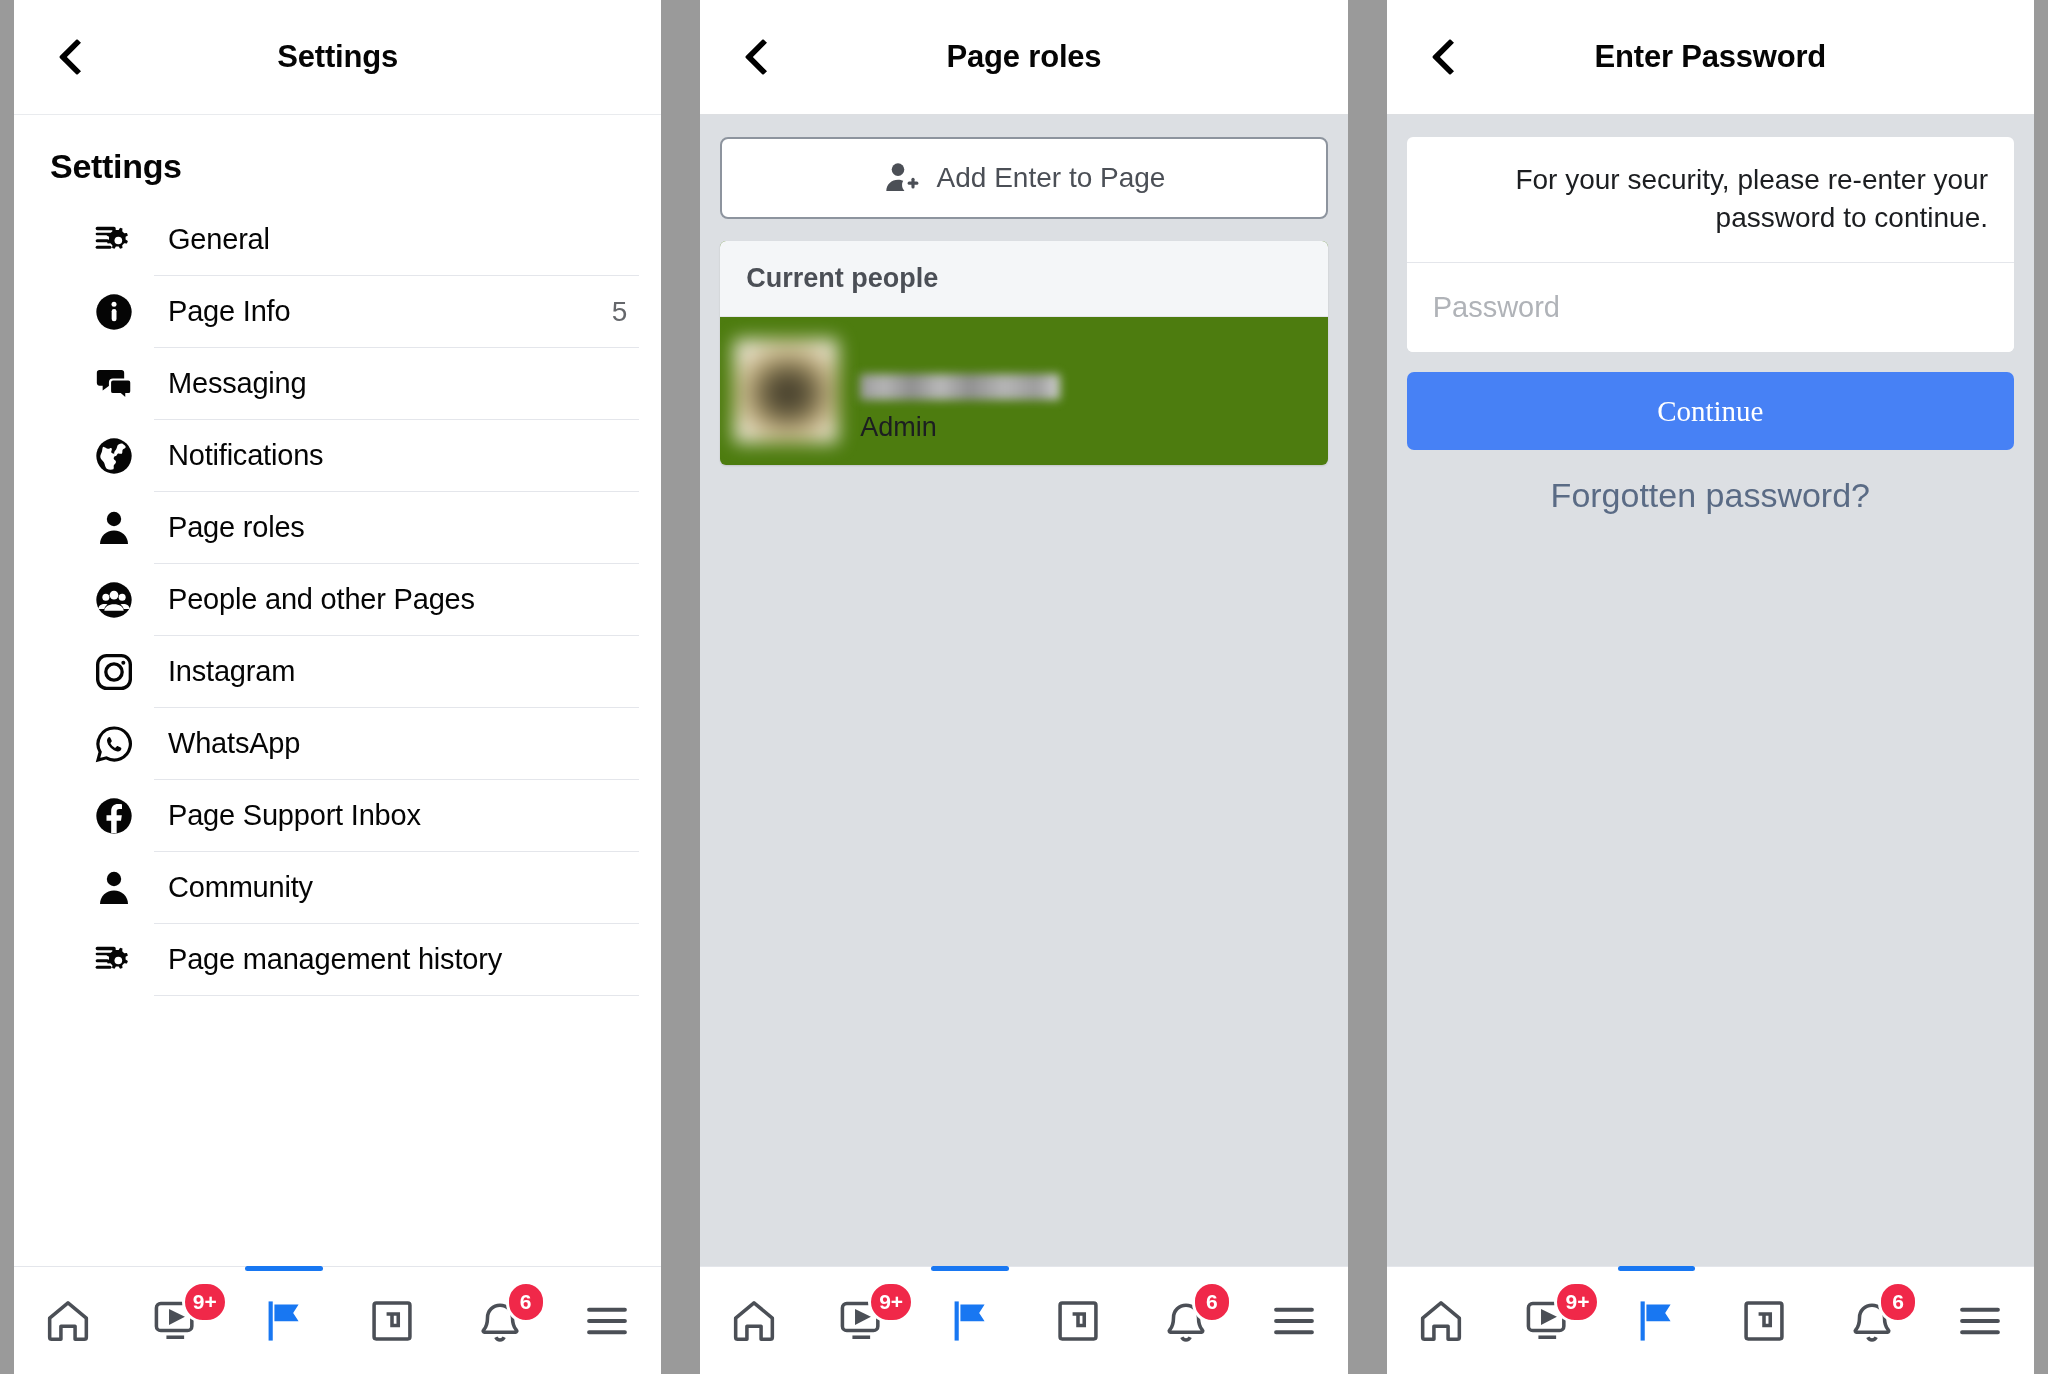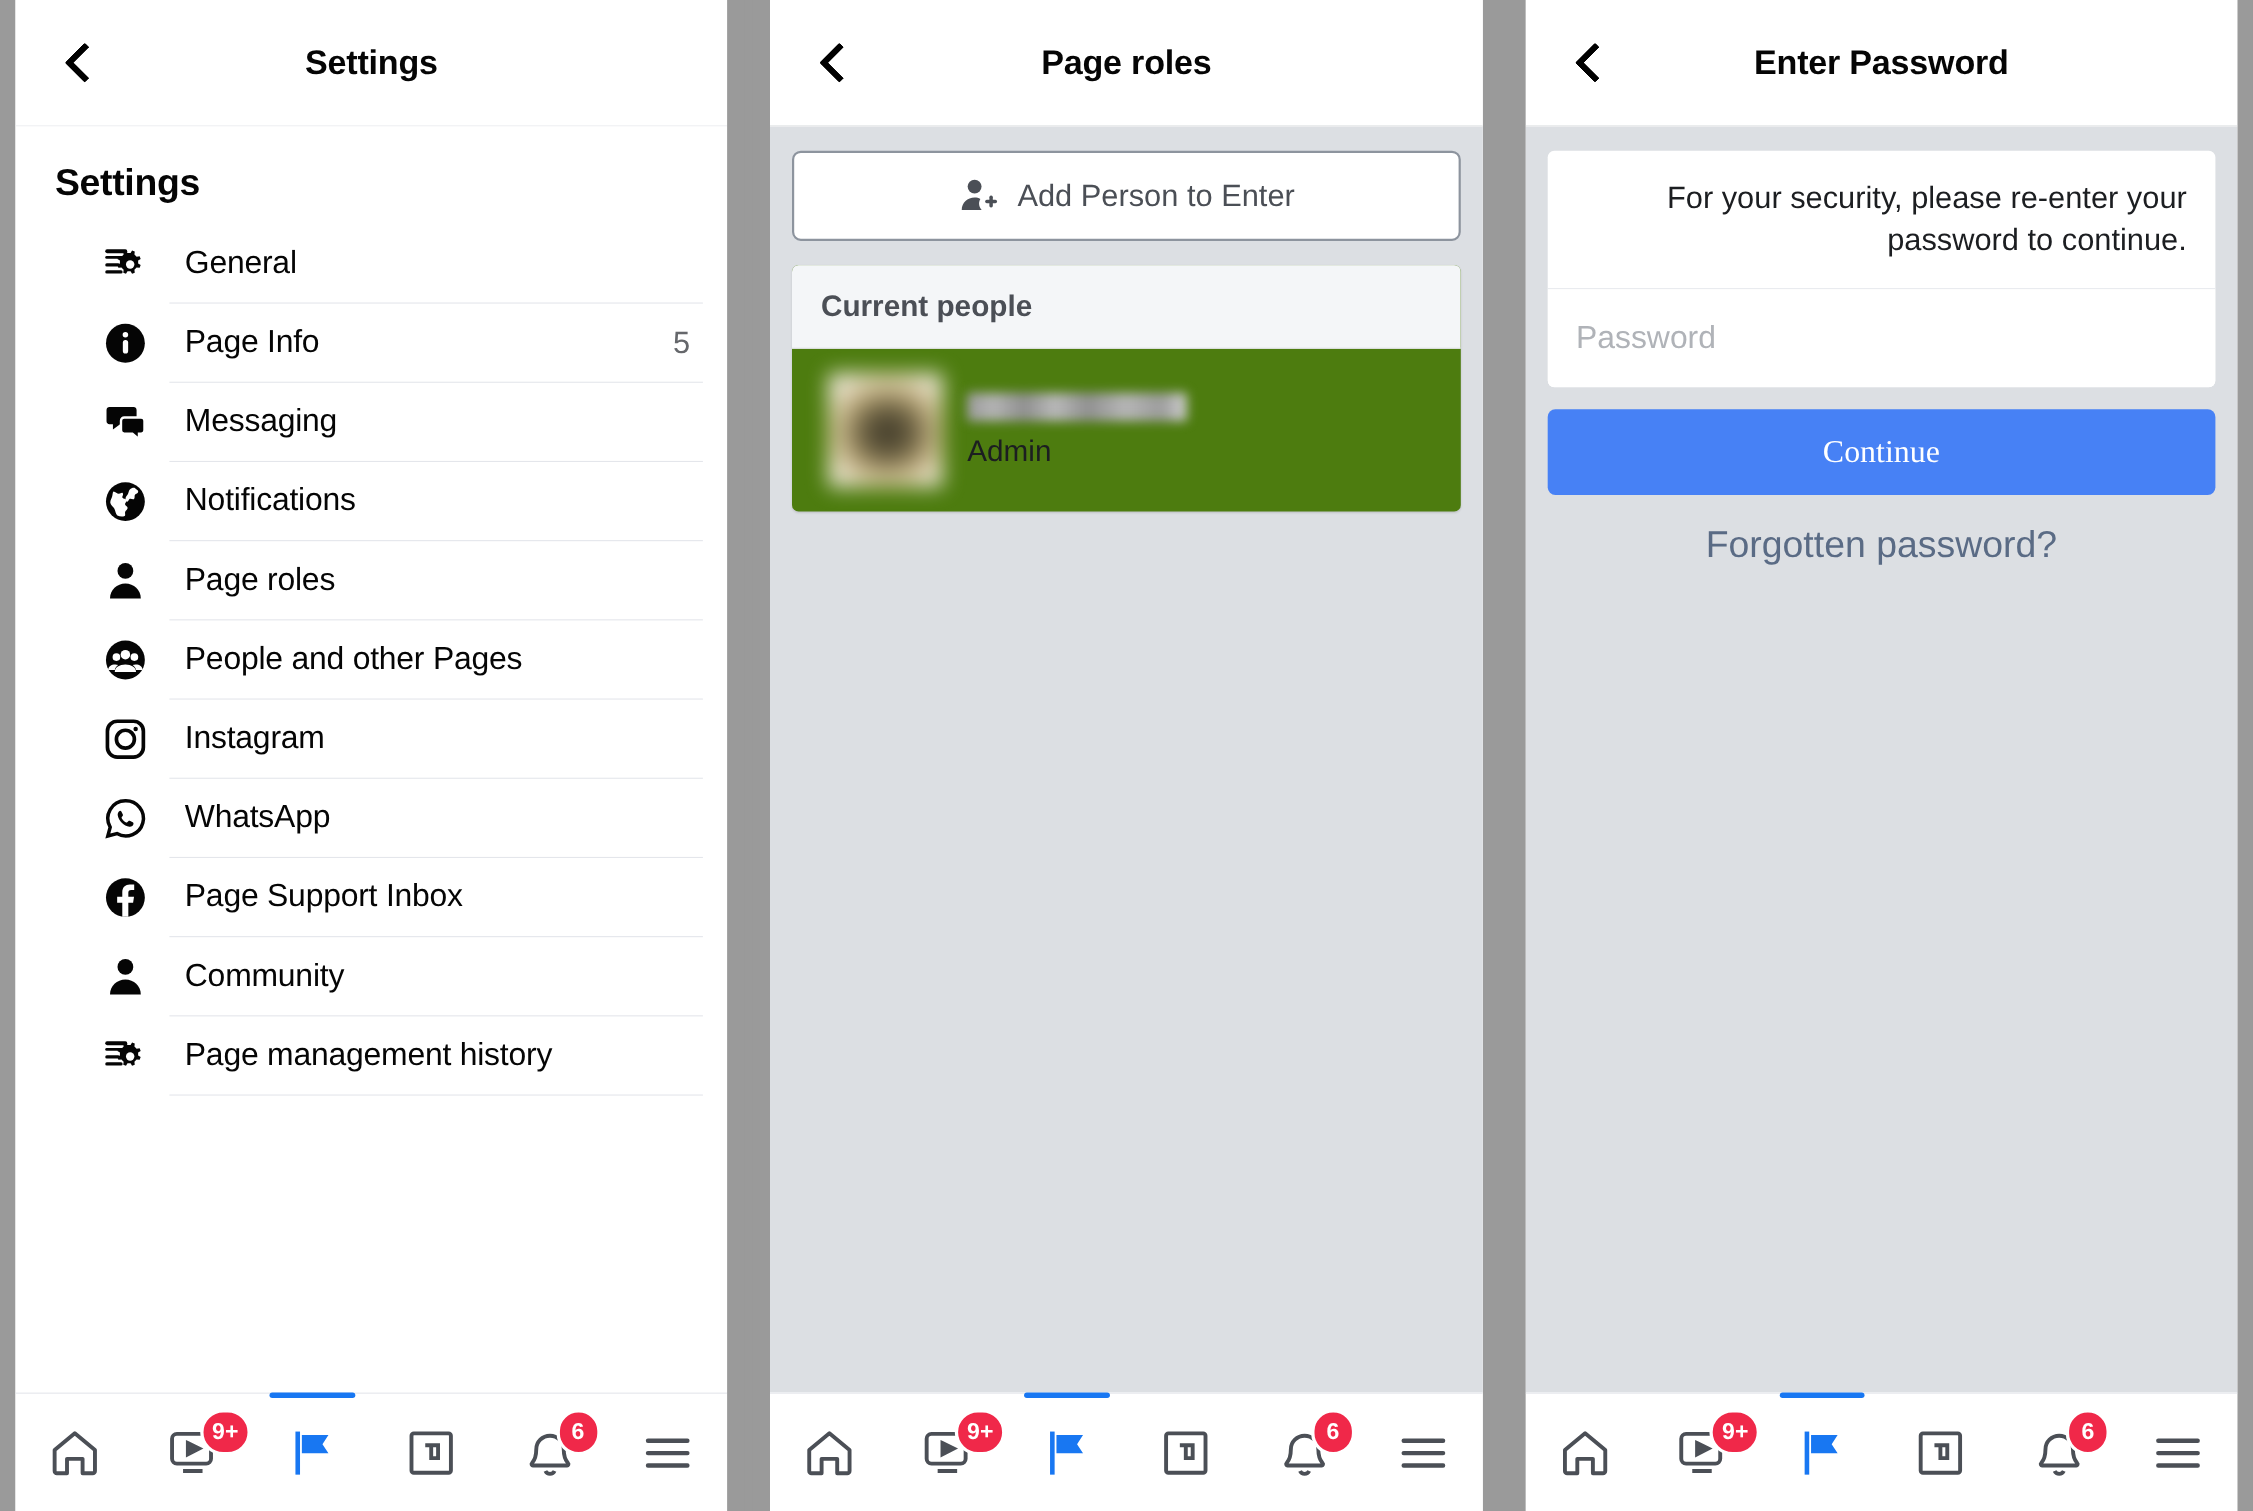--- a/index.html
+++ b/index.html
@@ -151,22 +151,22 @@
   .card-header {
     background: #f4f6f8;
     padding: 22px 26px;
     font-size: 27px;
     font-weight: bold;
     color: #4b4f56;
     border-bottom: 1px solid #e4e6eb;
   }
   .person-row {
     display: flex;
-    align-items: center;
-    padding: 22px 33px;
+    align-items: flex-end;
+    padding: 22px 14px;
     gap: 22px;
     cursor: pointer;
     min-height: 120px;
   }
   .avatar {
     width: 104px; height: 104px;
     flex: 0 0 104px;
     border-radius: 4px;
     background:
       radial-gradient(ellipse 60% 55% at 52% 52%, #3a3526 0%, #6d6243 38%, #b2a173 62%, #d8cba4 82%, #e8e2d2 100%);
@@ -504,21 +504,21 @@
     <div class="grey-body">
       <div class="add-person-btn">
         <span>
           <svg class="ico" width="36" height="36" viewBox="0 0 24 24" fill="#4b4f56">
               <circle cx="10" cy="6.4" r="4.2"></circle>
               <path d="M2.2 20.6c0-4.3 3.5-7.5 7.8-7.5 1.3 0 2.5.3 3.5.8-.5.8-.8 1.8-.8 2.8 0 1.5.6 2.9 1.6 3.9z"></path>
               <rect x="16.4" y="14.4" width="7.2" height="2.1" rx="1"></rect>
               <rect x="18.95" y="11.85" width="2.1" height="7.2" rx="1"></rect>
             </svg>
         </span>
-        <span class="label">Add Person to Enter</span>
+        <span class="label">Add Enter to Page</span>
       </div>
 
       <div class="card">
         <div class="card-header">Current people</div>
         <div class="person-row">
           <span class="avatar"></span>
           <span class="person-meta">
             <span class="person-name"></span>
             <span class="person-role">Admin</span>
           </span>

